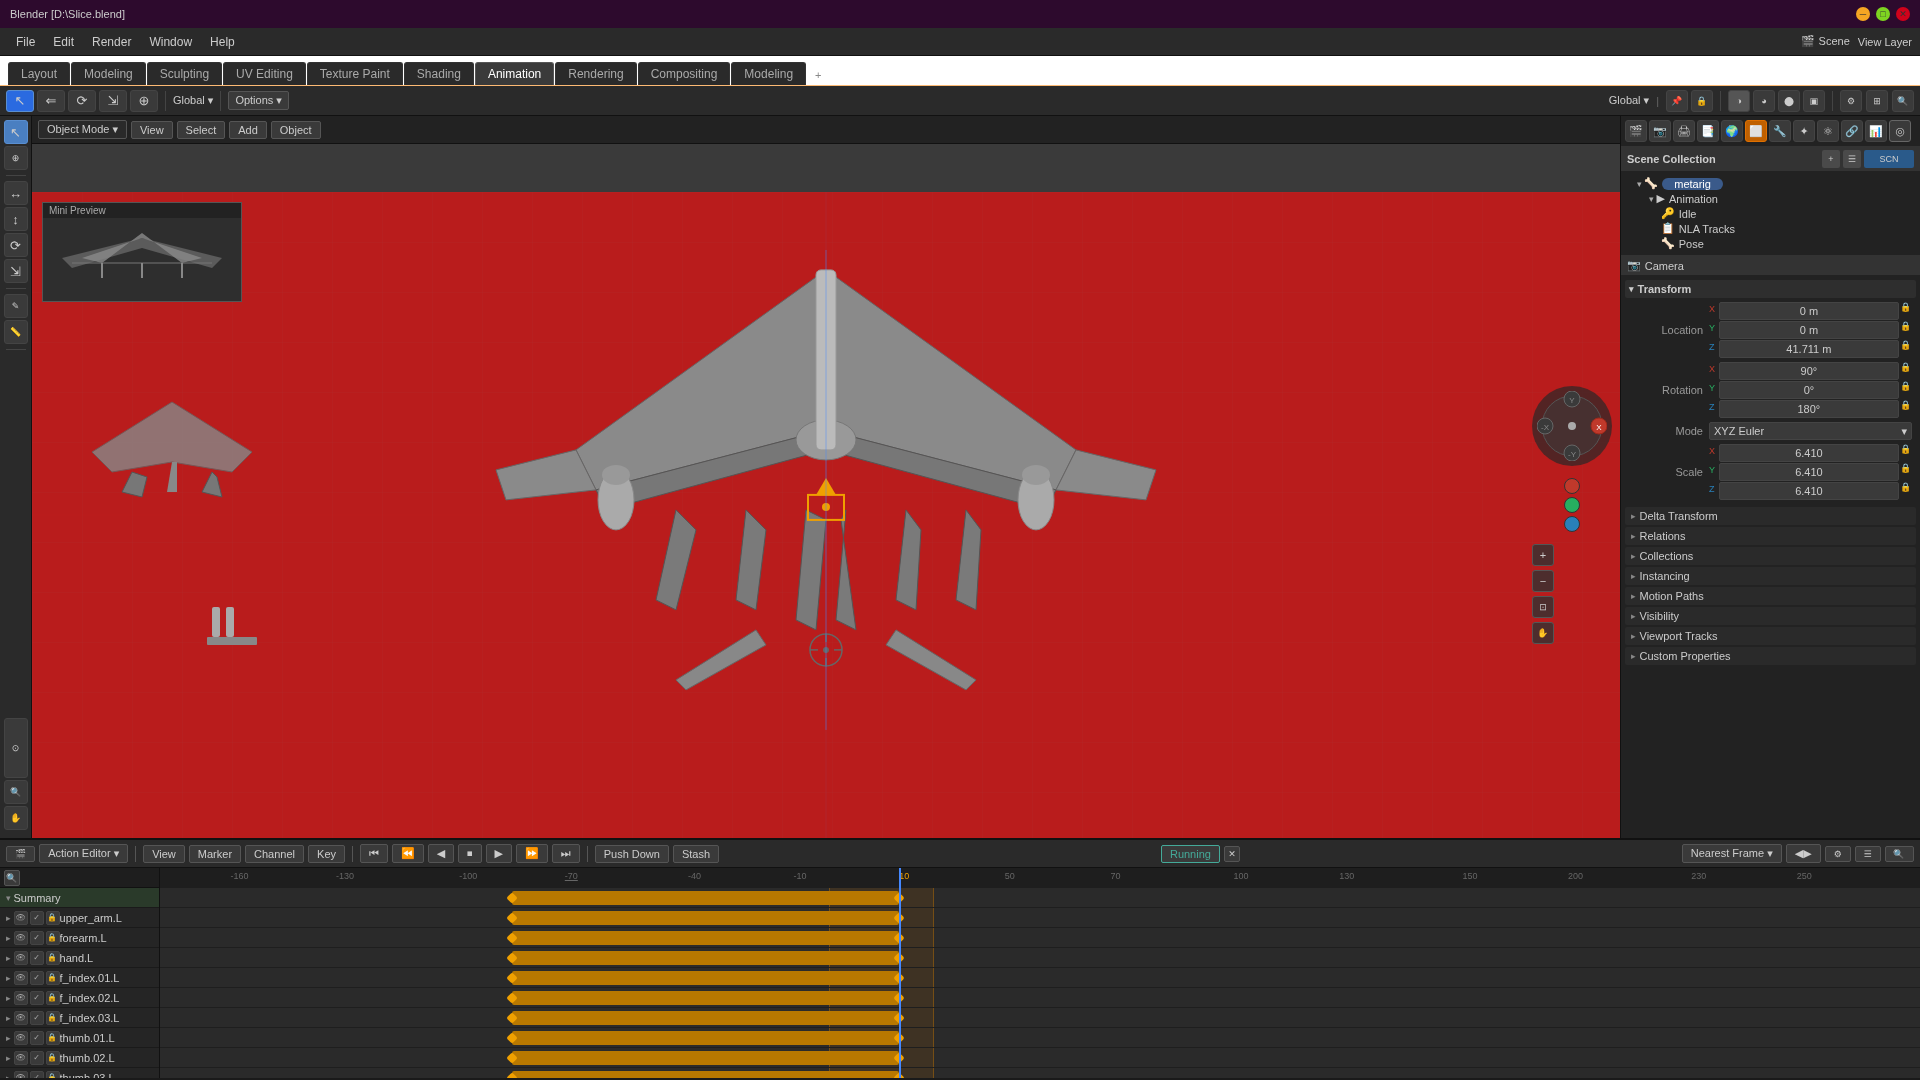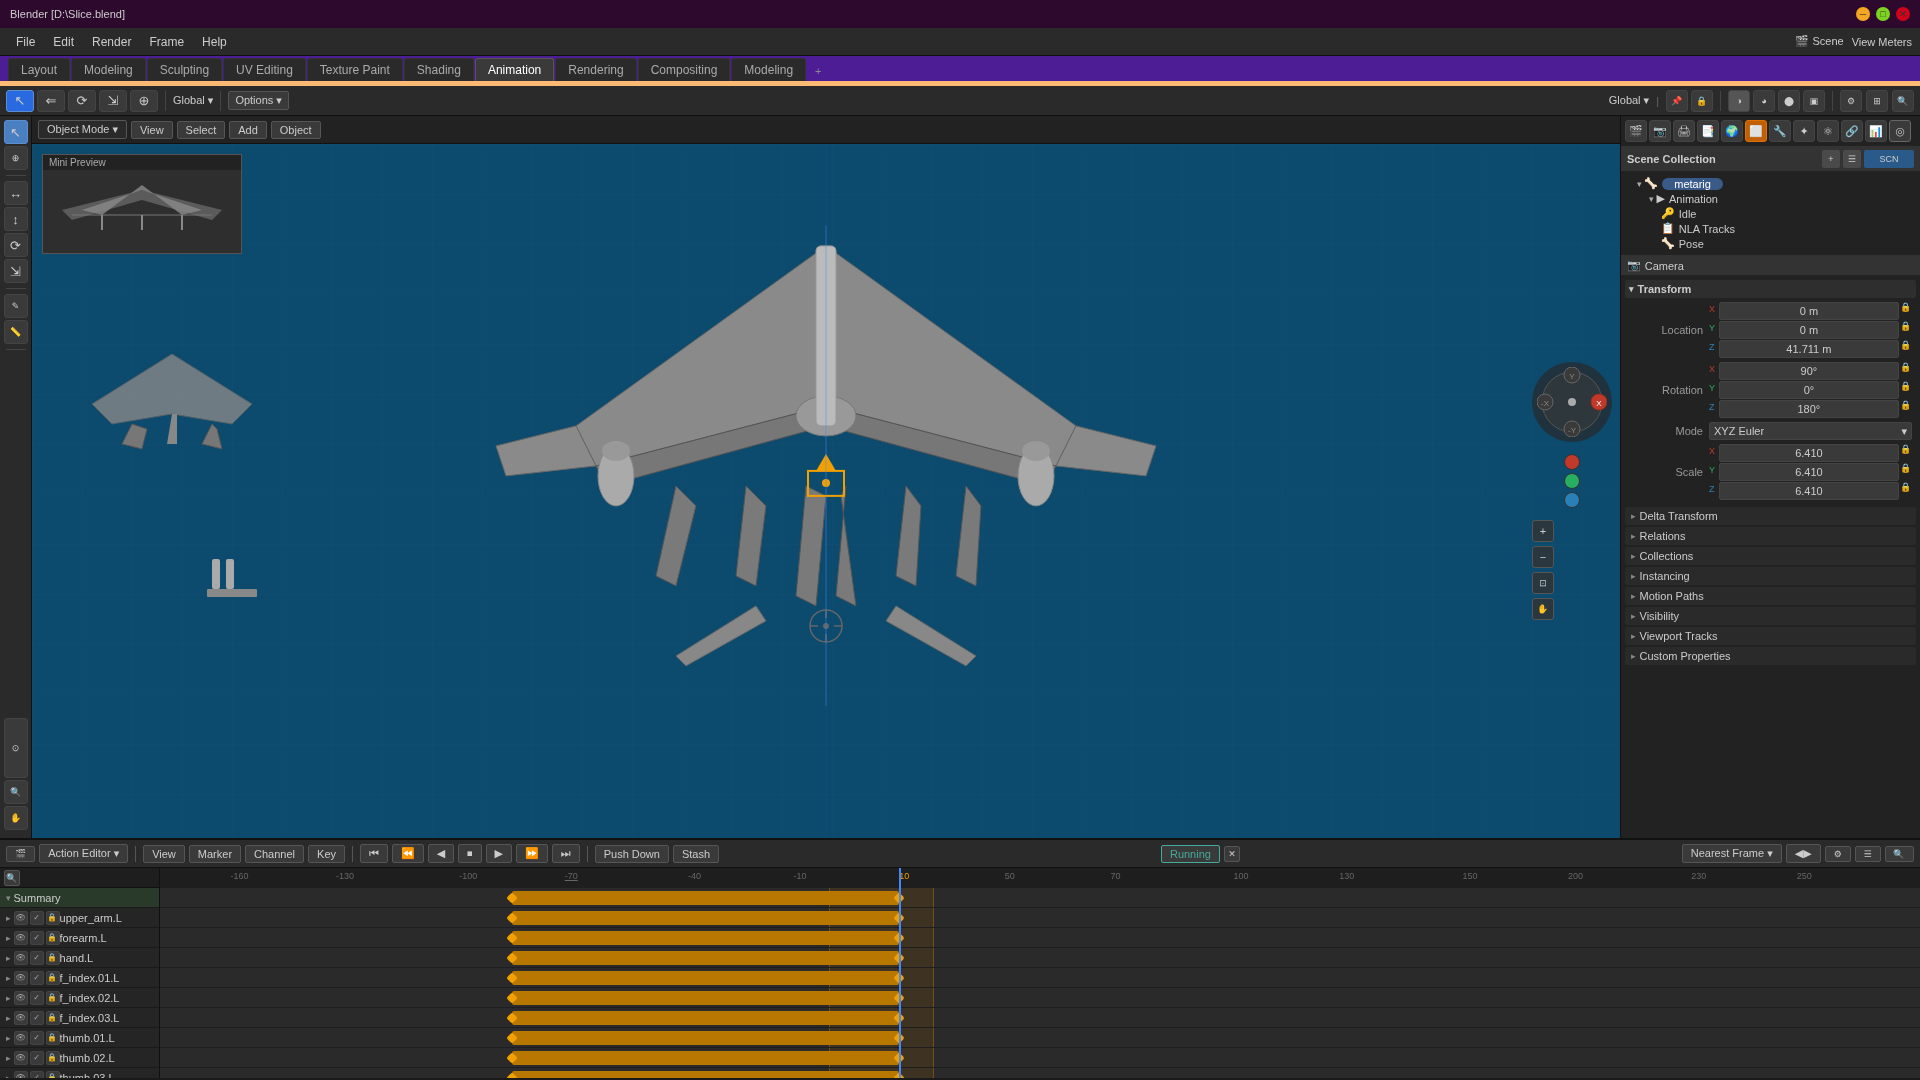--- a/index.html
+++ b/index.html
@@ -20,23 +20,23 @@
     
     #menu-bar {
       width: 100%; height: 28px; background: #2a2a2a;
       display: flex; align-items: center; padding: 0 8px; gap: 2px;
       border-bottom: 1px solid #111;
     }
     .menu-item { padding: 3px 8px; color: #ccc; cursor: pointer; border-radius: 3px; font-size: 12px; }
 
     
     #workspace-tabs {
-      width: 100%; height: 30px; background: #4c1d95;
+      width: 100%; height: 30px; background: #ffffff;
       display: flex; align-items: flex-end; padding: 0 8px; gap: 1px;
-      border-bottom: 5px solid #fdba74;
+      border-bottom: 1px solid #fdba74;
     }
     .ws-tab { padding: 4px 12px; color: #aaa; cursor: pointer; border-radius: 3px 3px 0 0; font-size: 12px; background: #2a2a2a; border: 1px solid #333; border-bottom: none; }
     .ws-tab.active { background: #3a3a3a; color: #fff; border-color: #555; }
     .ws-tab-plus { padding: 4px 8px; color: #888; cursor: pointer; }
 
     
     #main-layout {
       display: flex; flex-direction: column; width: 100%; height: calc(1080px - 88px);
     }
 
@@ -71,21 +71,21 @@
 
     
     #small-viewport {
       position: absolute; top: 10px; left: 10px; width: 200px; height: 100px;
       background: #2e2e2e; border: 1px solid #555; z-index: 10;
     }
     #small-viewport-header { background: #222; padding: 2px 6px; font-size: 10px; color: #aaa; }
 
     
     #main-viewport {
-      flex: 1; position: relative; background: #0c4a6e; overflow: hidden;
+      flex: 1; position: relative; background: #b91c1c; overflow: hidden; margin-top: 48px;
     }
     #viewport-info { position: absolute; top: 10px; left: 10px; font-size: 11px; color: #ddd; z-index: 5; }
     #viewport-info .vi-title { font-size: 12px; font-weight: bold; }
     #viewport-info .vi-sub { color: #fa9; }
     .grid-lines { position: absolute; top: 0; left: 0; width: 100%; height: 100%; opacity: 0.15; }
 
     
     #right-panel {
       width: 300px; background: #222; border-left: 1px solid #111;
       display: flex; flex-direction: column;
@@ -190,27 +190,27 @@
     <button class="win-btn minimize">─</button>
     <button class="win-btn maximize">□</button>
     <button class="win-btn close">✕</button>
   </div>
 </div>
 
 <div id="menu-bar">
   <div class="menu-item">File</div>
   <div class="menu-item">Edit</div>
   <div class="menu-item">Render</div>
-  <div class="menu-item">Frame</div>
+  <div class="menu-item">Window</div>
   <div class="menu-item">Help</div>
   <div style="flex:1"></div>
   <div style="display:flex;align-items:center;gap:4px;color:#ccc;font-size:11px;">
     <span>🎬 Scene</span>
     <span></span>
-    <span style="color:#ccc;font-size:11px;">View Meters</span>
+    <span style="color:#ccc;font-size:11px;">View Layer</span>
   </div>
 </div>
 
 <div id="workspace-tabs">
   <div class="ws-tab">Layout</div>
   <div class="ws-tab">Modeling</div>
   <div class="ws-tab">Sculpting</div>
   <div class="ws-tab">UV Editing</div>
   <div class="ws-tab">Texture Paint</div>
   <div class="ws-tab">Shading</div>

